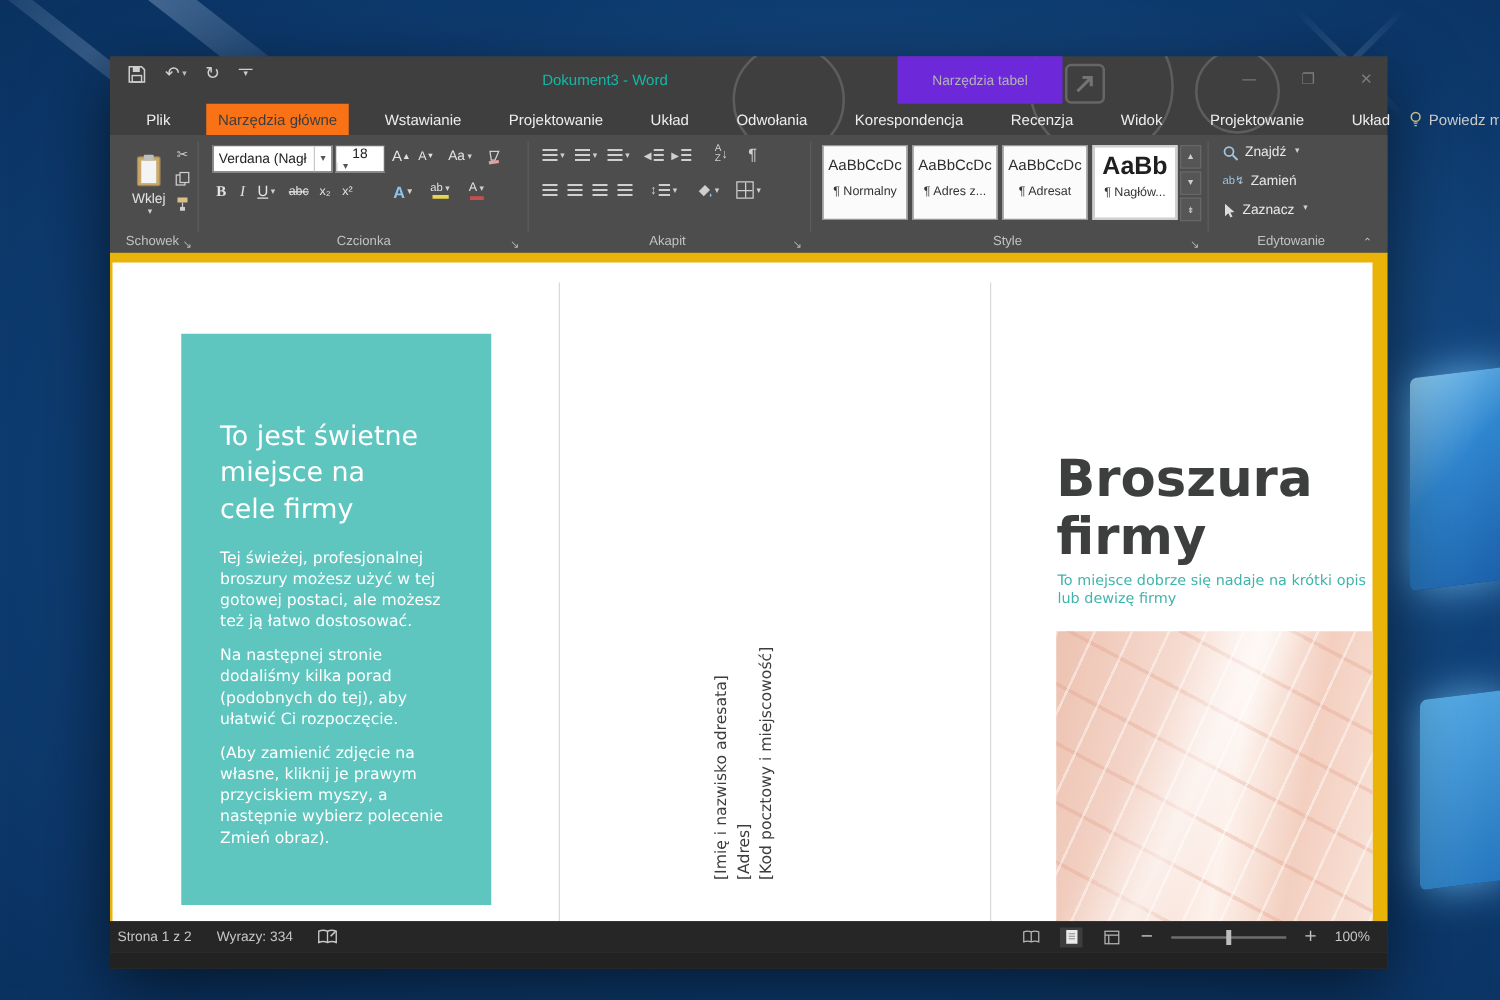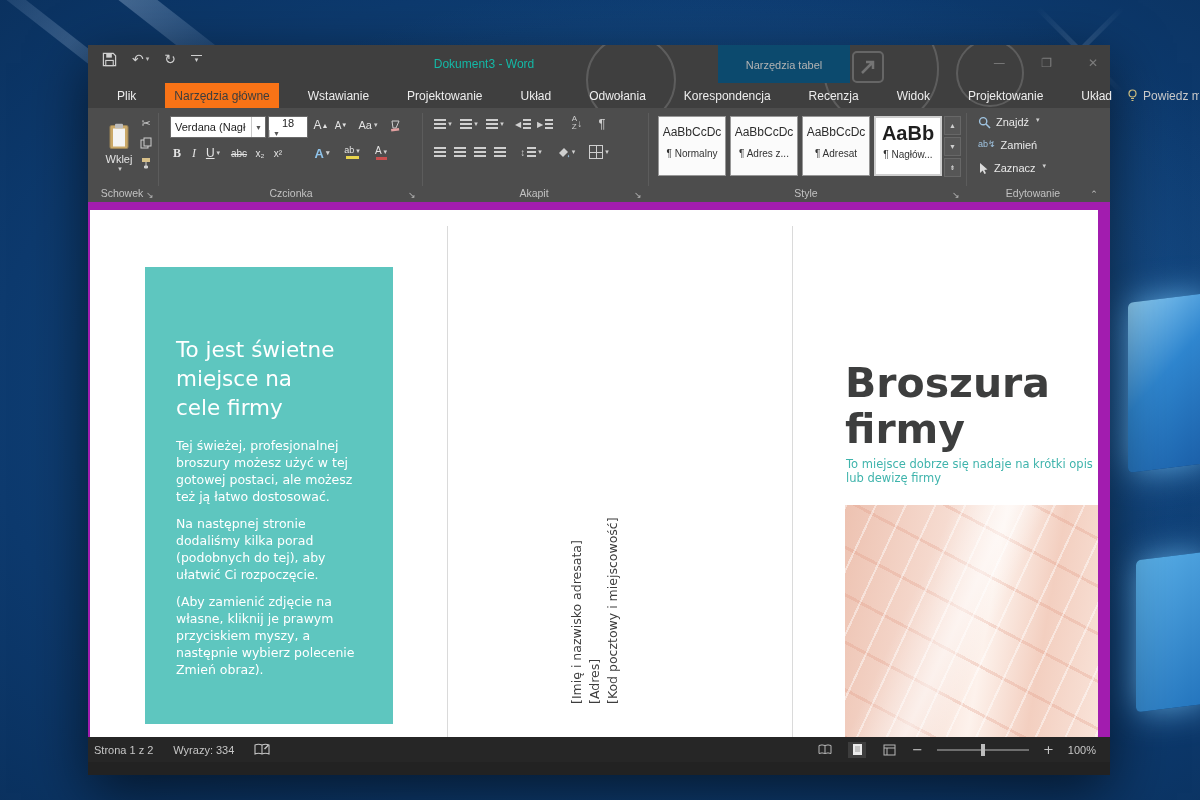--- a/index.html
+++ b/index.html
@@ -25,21 +25,21 @@
   .titlebar{position:absolute;left:0;top:0;width:100%;height:38px;}
   .decor{position:absolute;left:0;top:0;width:100%;height:63px;overflow:hidden;pointer-events:none;z-index:1;}
   .circ{position:absolute;border:2px solid rgba(140,140,140,.40);border-radius:50%;}
   .sq{position:absolute;border:2px solid rgba(150,150,150,.45);border-radius:5px;}
   .qat{position:absolute;left:14px;top:6px;display:flex;gap:15px;align-items:center;color:#cfcfcf;z-index:2;}
   .qbtn{display:flex;align-items:center;gap:2px;font-size:14px;color:#cfcfcf;font-family:"DejaVu Sans",sans-serif;}
   .mini-caret{font-size:7px;color:#bdbdbd;}
   .qat-more{display:inline-block;width:11px;border-top:1.5px solid #cfcfcf;text-align:center;font-size:7px;color:#cfcfcf;line-height:8px;}
   .wtitle{position:absolute;left:0;right:230px;top:0;height:38px;line-height:38px;text-align:center;
     color:#14b8a6;font-size:12px;z-index:2;}
-  .ctx{position:absolute;left:630px;top:0;width:132px;height:38px;background:#0c4a6e;color:#b3b3b3;
+  .ctx{position:absolute;left:630px;top:0;width:132px;height:38px;background:#6d28d9;color:#b3b3b3;
     font-size:11px;text-align:center;line-height:40px;z-index:2;}
   .wc{position:absolute;right:12px;top:9px;display:flex;gap:36px;z-index:2;}
   .wc span{color:rgba(175,175,175,.55);font-size:12px;line-height:18px;font-family:"DejaVu Sans",sans-serif;}
   
   .tabrow{position:absolute;left:0;top:38px;right:0;height:25px;display:flex;align-items:stretch;
     font-size:12px;color:#ededed;z-index:2;}
   .tab{padding:0 9px;display:flex;align-items:center;white-space:nowrap;margin-left:20px;}
   .tab.active{background:#f97316;color:#3d3d3d;}
   .tr-spacer{flex:1;}
   .tellme{display:flex;align-items:center;gap:5px;color:#c9c9c9;padding:0 6px;}
@@ -63,21 +63,21 @@
     align-items:center;overflow:hidden;}
   .stylecard .sample{font-size:12px;color:#2e2e2e;margin-top:8px;white-space:nowrap;}
   .stylecard .sname{font-size:10px;color:#333;margin-top:9px;white-space:nowrap;}
   .stylecard.sel{background:#fff;border:2px solid #cfcfcf;width:64px;height:56px;}
   .stylecard.sel .sample{font-size:20px;margin-top:4px;font-weight:bold;color:#1f1f1f;}
   .stylecard.sel .sname{margin-top:4px;}
   .galbtn{width:15px;height:17px;background:#565656;border:1px solid #676767;color:#cfcfcf;font-size:7px;
     display:flex;align-items:center;justify-content:center;}
   .editrow{position:absolute;left:890px;display:flex;align-items:flex-start;gap:5px;font-size:11px;color:#e8e8e8;}
   
-  .docarea{position:absolute;left:0;top:157px;right:0;bottom:38px;background:#a21caf;overflow:hidden;}
+  .docarea{position:absolute;left:0;top:157px;right:0;bottom:38px;background:#eab308;overflow:hidden;}
   .page{position:absolute;left:2px;top:8px;width:1008px;height:527px;background:#fff;overflow:hidden;
     font-family:"DejaVu Sans",sans-serif;}
   .fold{position:absolute;top:16px;bottom:0;width:1px;background:#dadada;}
   .teal{position:absolute;left:55px;top:57px;width:248px;height:457px;background:#5ec6bf;
     padding:68px 24px 0 31px;box-sizing:border-box;color:#fff;}
   .teal h2{margin:0;font-size:21.5px;line-height:29px;font-weight:400;}
   .teal .body{margin-top:15px;font-size:12.5px;line-height:17px;width:194px;}
   .teal .body p{margin:0 0 10px 0;}
   .addr{position:absolute;left:532px;top:440px;width:200px;height:54px;transform:rotate(-90deg);
     transform-origin:0 100%;font-size:12.5px;line-height:18px;color:#3d3d3d;}

